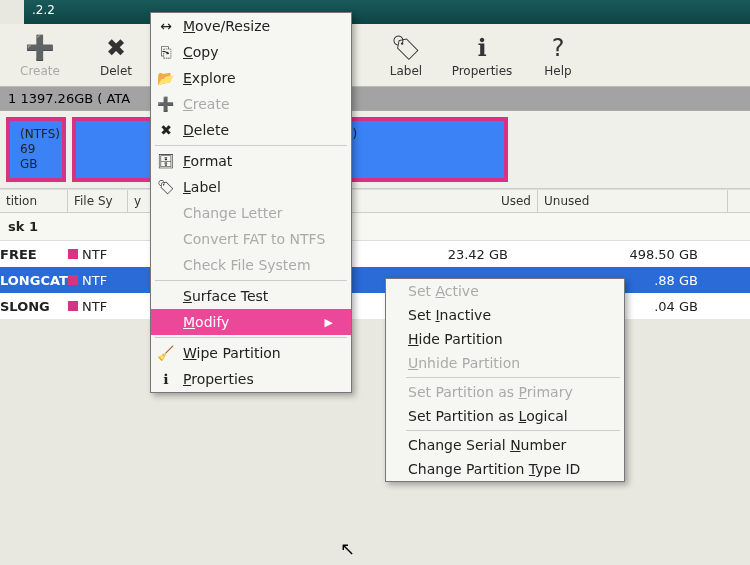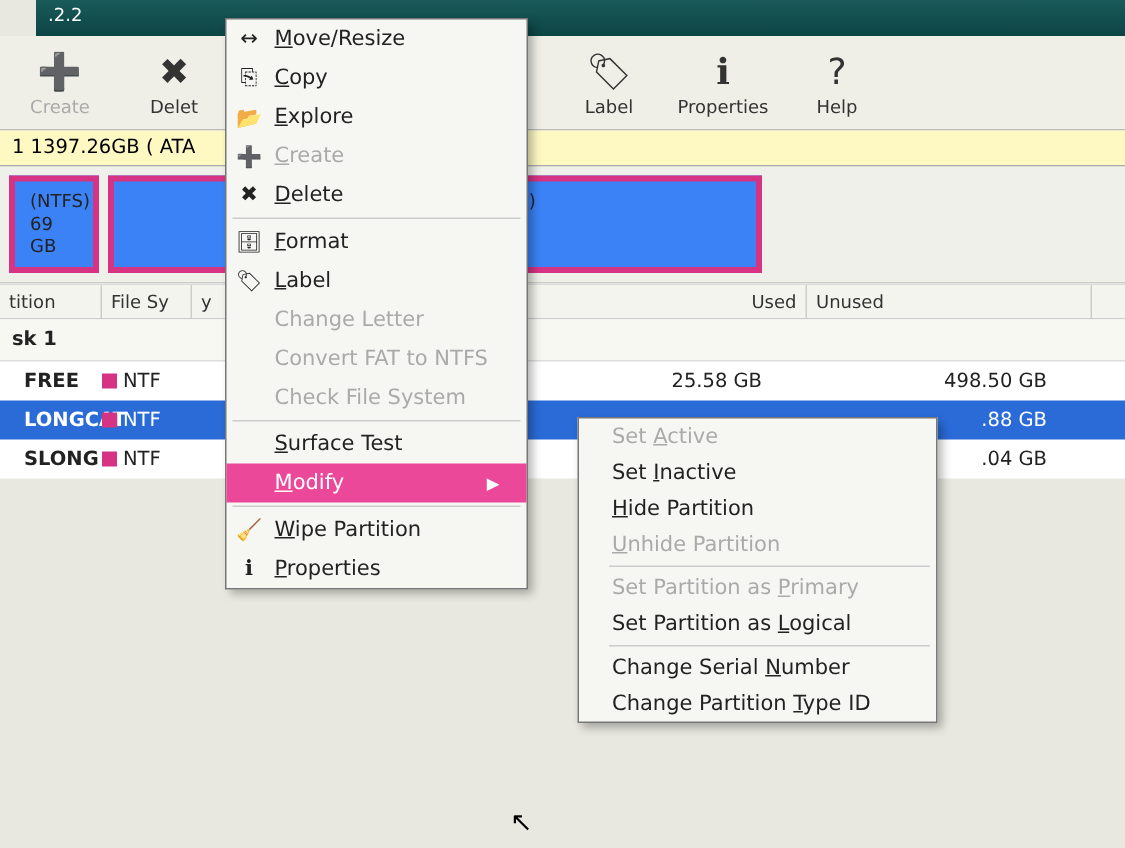--- a/index.html
+++ b/index.html
@@ -2,33 +2,33 @@
 <html><head>
 <meta charset="utf-8">
 <style>
   * { box-sizing: border-box; margin: 0; padding: 0; font-family: "DejaVu Sans", Arial, sans-serif; }
   body { background: #e8e8e0; width: 750px; height: 565px; overflow: hidden; position: relative; font-size: 13px; color: #222; }
   .titlebar { background: linear-gradient(#1a5a5a,#0d4444); height: 24px; color:#fff; padding:3px 8px; font-size:12px;margin-left:24px;}
   .toolbar { background:#efefe8; border-bottom:1px solid #bbb; padding:8px 4px; display:flex; gap:4px;}
   .tool { display:flex; flex-direction:column; align-items:center; width:72px; cursor:pointer; color:#333; font-size:12px;}
   .tool.dis { color:#aaa; }
   .tool-icon { width:38px; height:32px; display:flex; align-items:center; justify-content:center; font-size:24px;}
-  .diskline { background:#fef9c3; border-bottom:1px solid #aaa; padding:4px 8px; font-size:13px; color:#000;}
+  .diskline { background:#a3a3a3; border-bottom:1px solid #aaa; padding:4px 8px; font-size:13px; color:#000;}
   .partbar { display:flex; padding:6px; gap:6px; background:#f0f0ea; border-bottom:1px solid #ccc;}
   .partbox { border:4px solid #d63384; background:#3b82f6; padding:6px 10px; font-size:12px; line-height:1.25;}
   .partbox.small{width:60px;}
   .partbox.mid{width:180px;}
   .partbox.big{width:250px;}
   .headers { display:flex; background:#f4f4ee; border-top:1px solid #ddd; border-bottom:1px solid #ccc;}
   .headers div { padding:4px 6px; border-right:1px solid #ccc; font-size:12px; color:#333;}
   .col-part{width:68px} .col-fs{width:60px} .col-cap{width:220px} .col-used{width:190px;text-align:right} .col-unused{width:190px;text-align:left}
   .rows { background:#fff;}
   .row { display:flex; align-items:center; height:26px;}
   .row.sel{background:#2a6bd8;color:#fff;}
-  .row .col-part{padding-left:16px;font-weight:bold}
+  .row .col-part{padding-left:0;font-weight:bold}
   .row .col-fs{display:flex;align-items:center;gap:4px}
   .swatch{width:10px;height:10px;background:#d63384;display:inline-block}
   .row .col-cap,.row .col-used,.row .col-unused{text-align:right;padding-right:30px}
   .diskhdr{font-weight:bold;padding:6px 8px;background:#f8f8f2;border-bottom:1px solid #ddd}
   
   .menu { position:absolute; background:#f6f6f2; border:1px solid #777; box-shadow:3px 3px 6px rgba(0,0,0,.3); font-size:14px;}
   .menu-item{display:flex;align-items:center;gap:8px;padding:4px 18px 4px 6px;min-width:200px;cursor:pointer}
   .menu-item.dis{color:#aaa;cursor:default}
   .menu-item.hl{background:#ec4899;color:#fff}
   .menu-sep{height:1px;background:#ccc;margin:2px 4px}
@@ -89,21 +89,21 @@
   <div class="col-unused">Unused</div>
 </div>
 
 <div class="rows">
   <div class="diskhdr">sk 1</div>
   <div id="rows-container">
       <div class="row">
         <div class="col-part">FREE</div>
         <div class="col-fs"><span class="swatch"></span>NTF</div>
         <div class="col-cap">B</div>
-        <div class="col-used">25.58 GB</div>
+        <div class="col-used">23.42 GB</div>
         <div class="col-unused">498.50 GB</div>
       </div>
       <div class="row sel">
         <div class="col-part">LONGCAT</div>
         <div class="col-fs"><span class="swatch"></span>NTF</div>
         <div class="col-cap"></div>
         <div class="col-used"></div>
         <div class="col-unused">.88 GB</div>
       </div>
       <div class="row">

